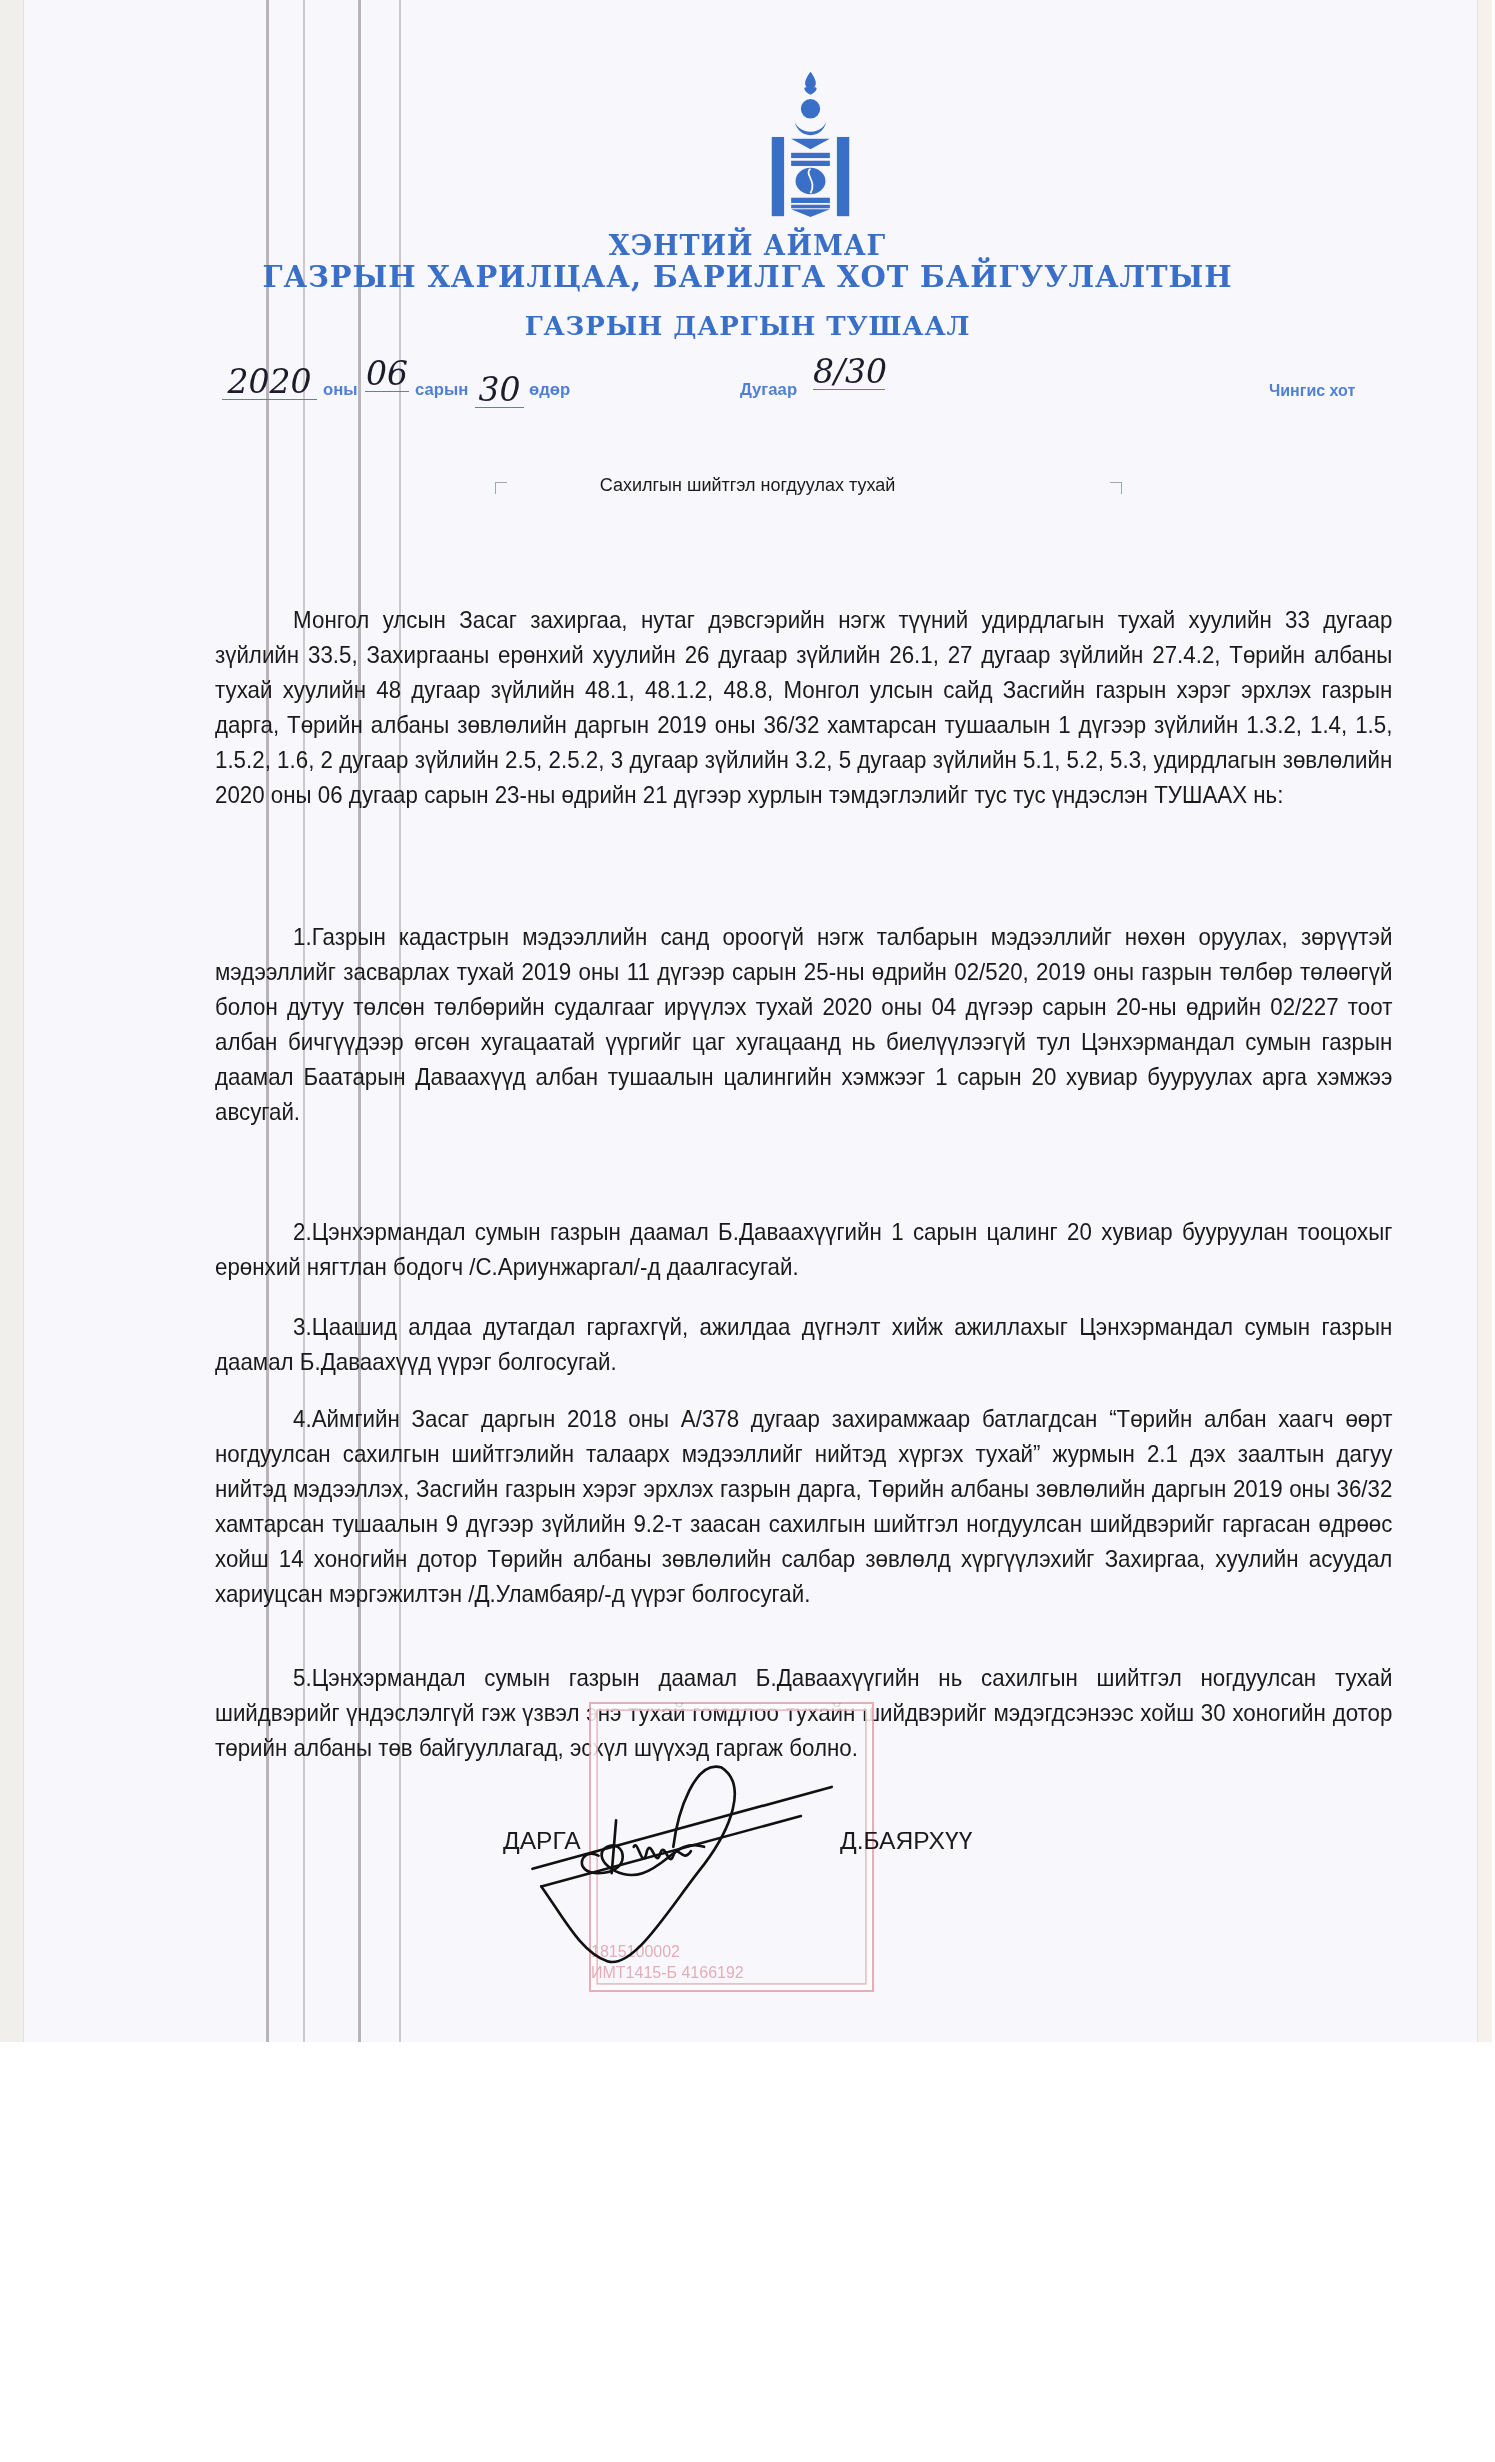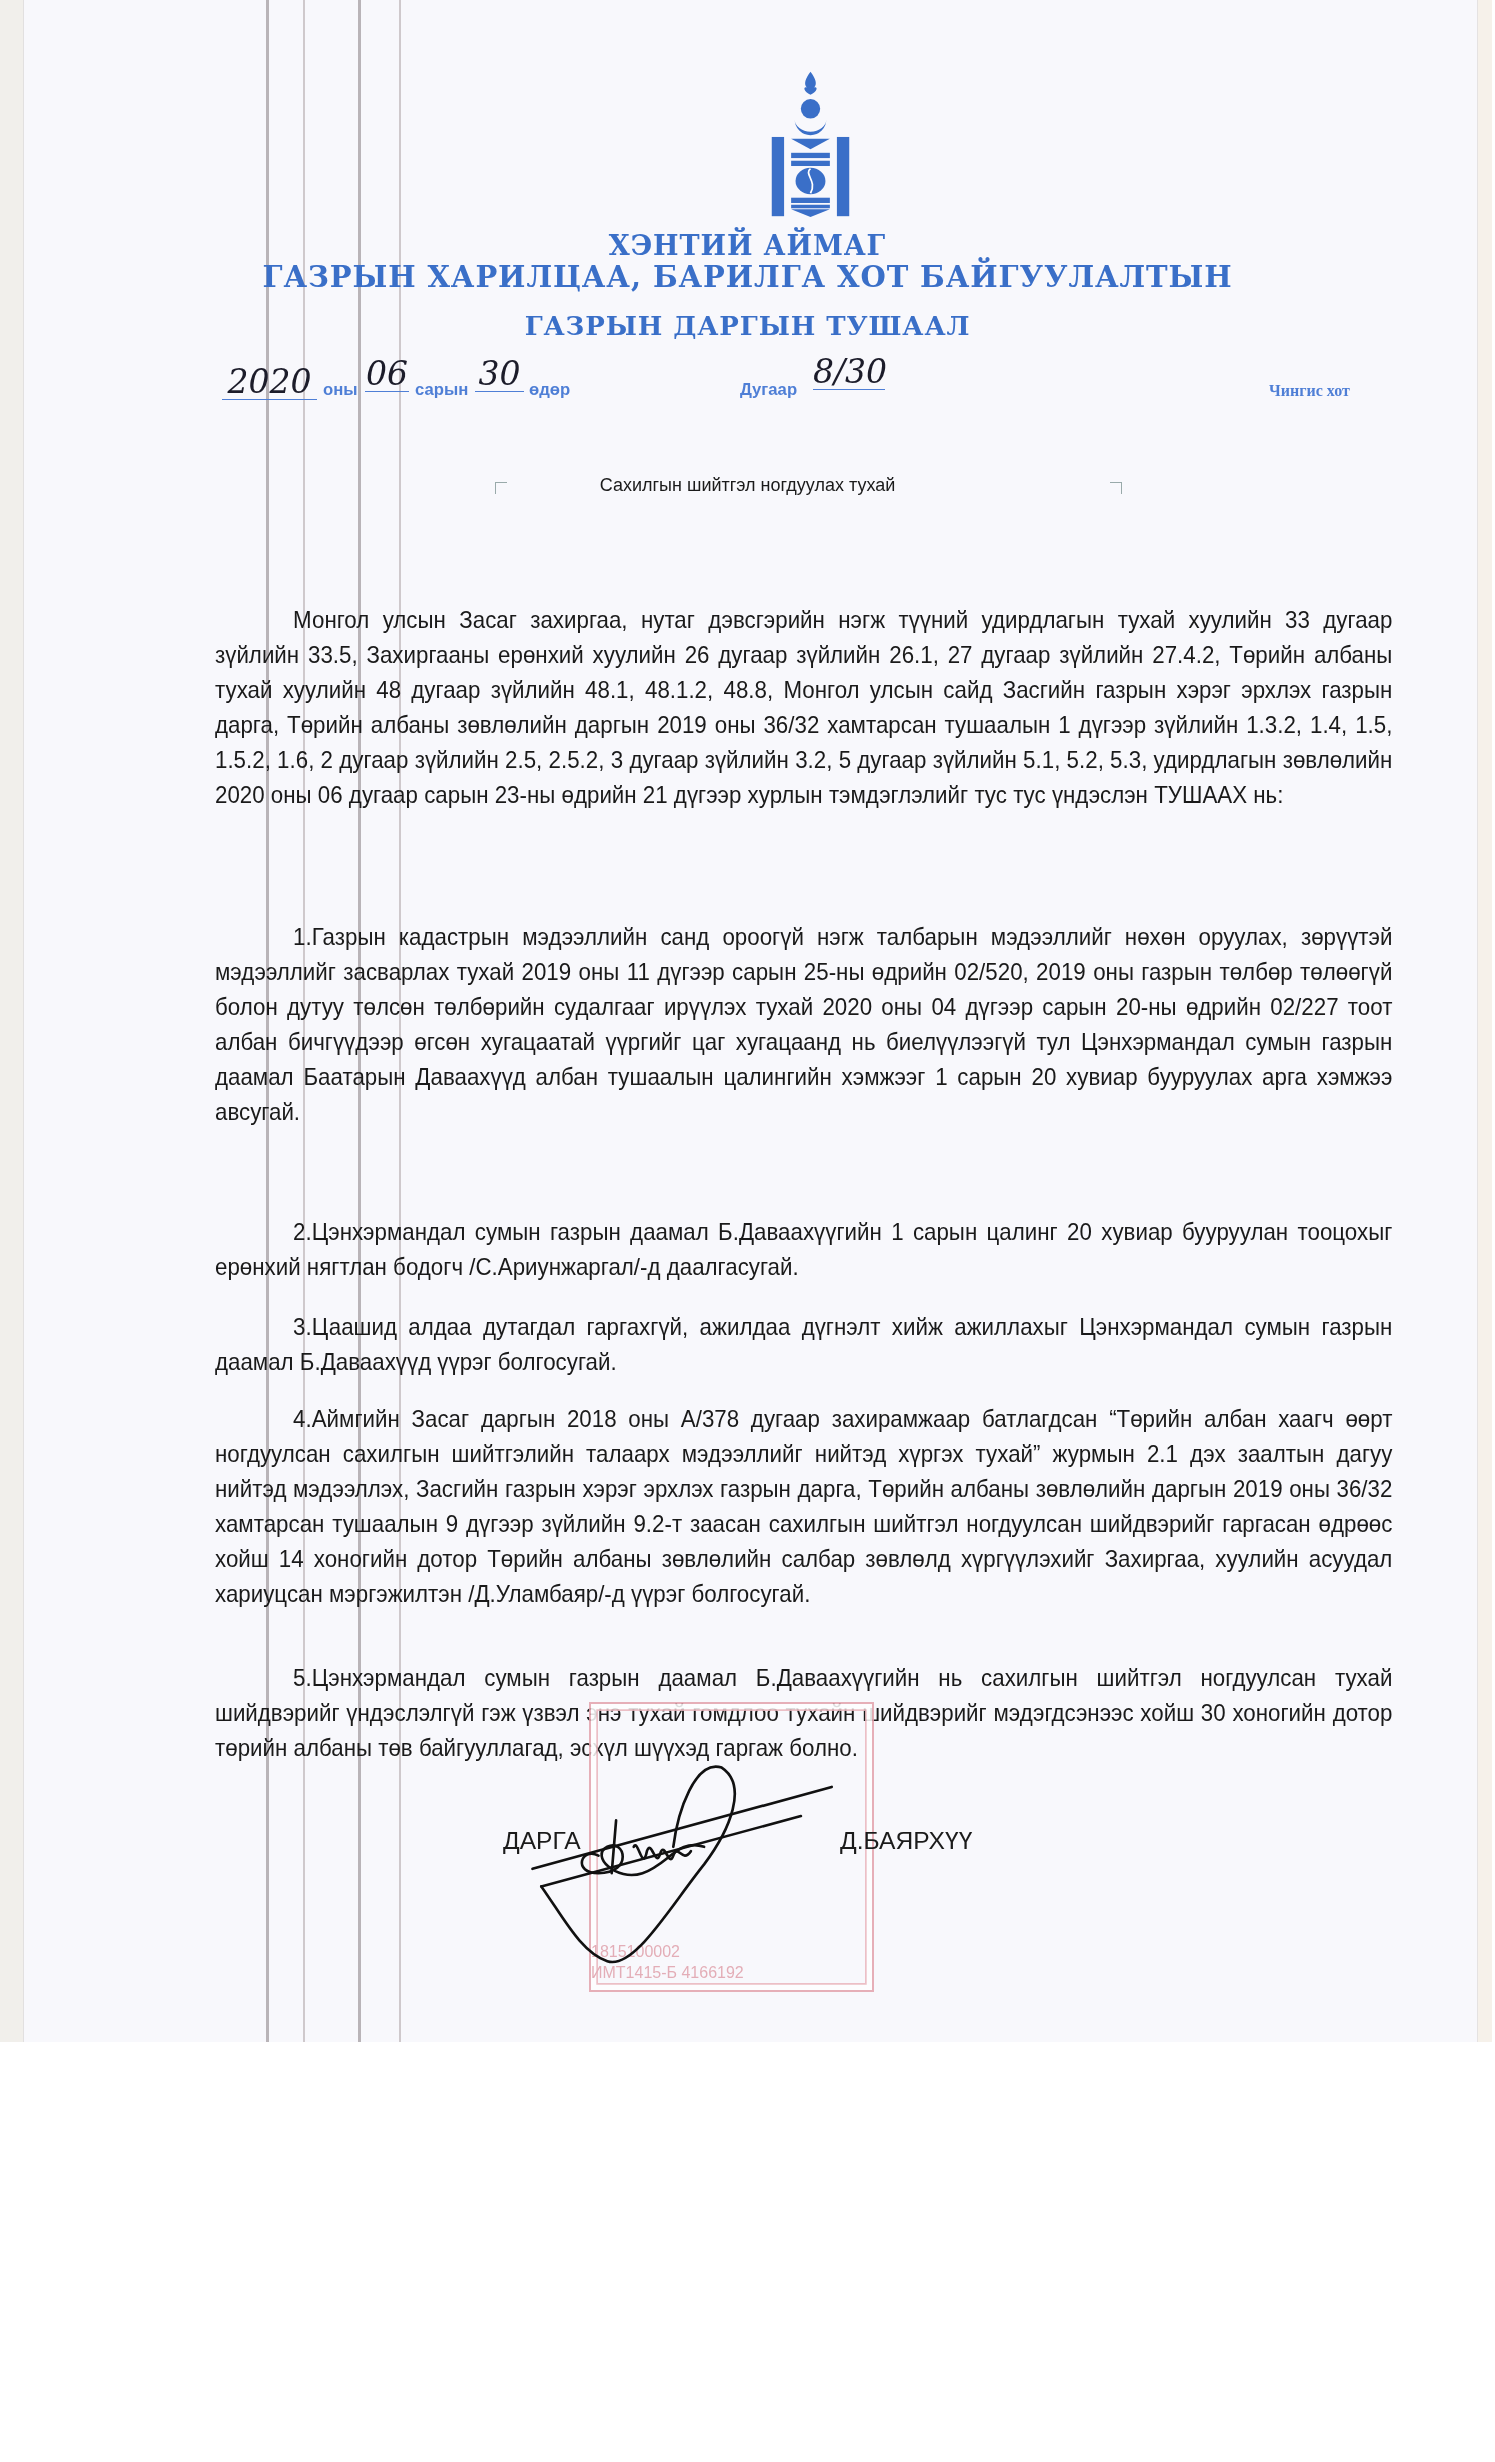--- a/index.html
+++ b/index.html
@@ -57,25 +57,25 @@
 
   <div class="header h1">ХЭНТИЙ АЙМАГ</div>
   <div class="header h2">ГАЗРЫН ХАРИЛЦАА, БАРИЛГА ХОТ БАЙГУУЛАЛТЫН</div>
   <div class="header h3">ГАЗРЫН ДАРГЫН ТУШААЛ</div>
 
   <div>
     <span class="hand" style="left:222px; top:364px; width:95px;">2020</span>
     <span class="blue-label" style="left:323px; top:380px;">оны</span>
     <span class="hand" style="left:365px; top:356px; width:44px;">06</span>
     <span class="blue-label" style="left:415px; top:380px;">сарын</span>
-    <span class="hand" style="left:475px; top:356px; width:49px;">30</span>
+    <span class="hand" style="left:475px; top:372px; width:49px;">30</span>
     <span class="blue-label" style="left:529px; top:380px;">өдөр</span>
     <span class="blue-label" style="left:740px; top:380px;">Дугаар</span>
     <span class="hand" style="left:813px; top:354px; width:72px;">8/30</span>
-    <span class="blue-label" style="left:1269px; top:382px; font-size:16px;font-family:Liberation Serif, serif;">Чингис хот</span>
+    <span class="blue-label" style="left:1269px; top:382px; font-size:16px;">Чингис хот</span>
   </div>
 
   <div class="bracket" style="left:495px; border-width:1.8px 0 0 1.8px;"></div>
   <div class="title">Сахилгын шийтгэл ногдуулах тухай</div>
   <div class="bracket" style="left:1110px; border-width:1.8px 1.8px 0 0;"></div>
 
   <div class="body-text" style="top:602px;">
     <p>Монгол улсын Засаг захиргаа, нутаг дэвсгэрийн нэгж түүний удирдлагын тухай хуулийн 33 дугаар зүйлийн 33.5, Захиргааны ерөнхий хуулийн 26 дугаар зүйлийн 26.1, 27 дугаар зүйлийн 27.4.2, Төрийн албаны тухай хуулийн 48 дугаар зүйлийн 48.1,  48.1.2, 48.8, Монгол улсын сайд Засгийн газрын хэрэг эрхлэх газрын дарга, Төрийн албаны зөвлөлийн даргын 2019 оны 36/32 хамтарсан тушаалын 1 дүгээр зүйлийн 1.3.2, 1.4, 1.5, 1.5.2, 1.6, 2 дугаар зүйлийн 2.5, 2.5.2, 3 дугаар зүйлийн 3.2, 5 дугаар зүйлийн 5.1, 5.2, 5.3, удирдлагын зөвлөлийн 2020 оны 06 дугаар сарын 23-ны өдрийн 21 дүгээр хурлын тэмдэглэлийг тус тус үндэслэн ТУШААХ нь:</p>
   </div>
   <div class="body-text" style="top:919px;">

